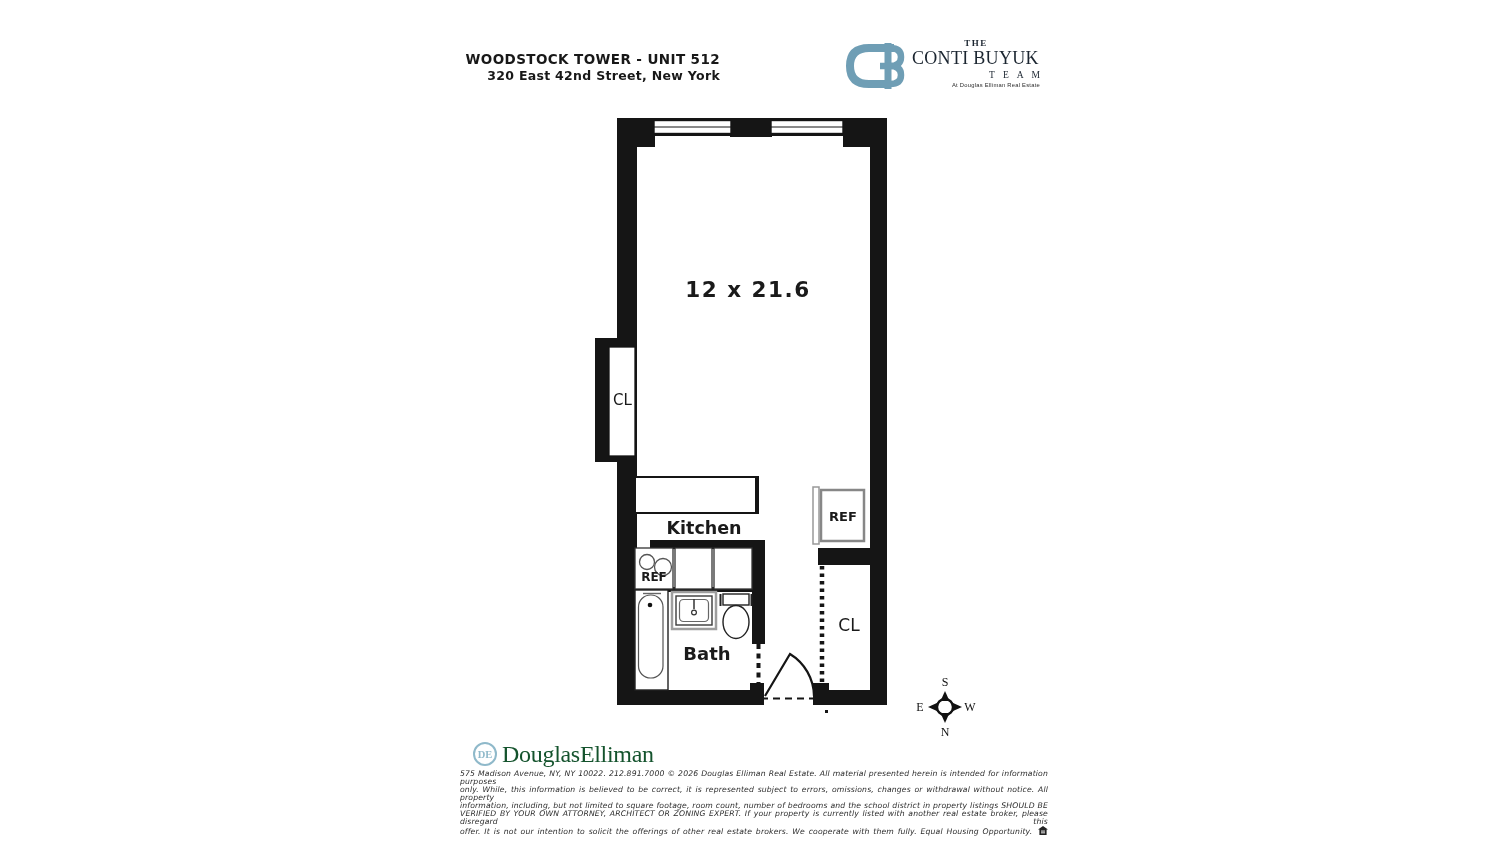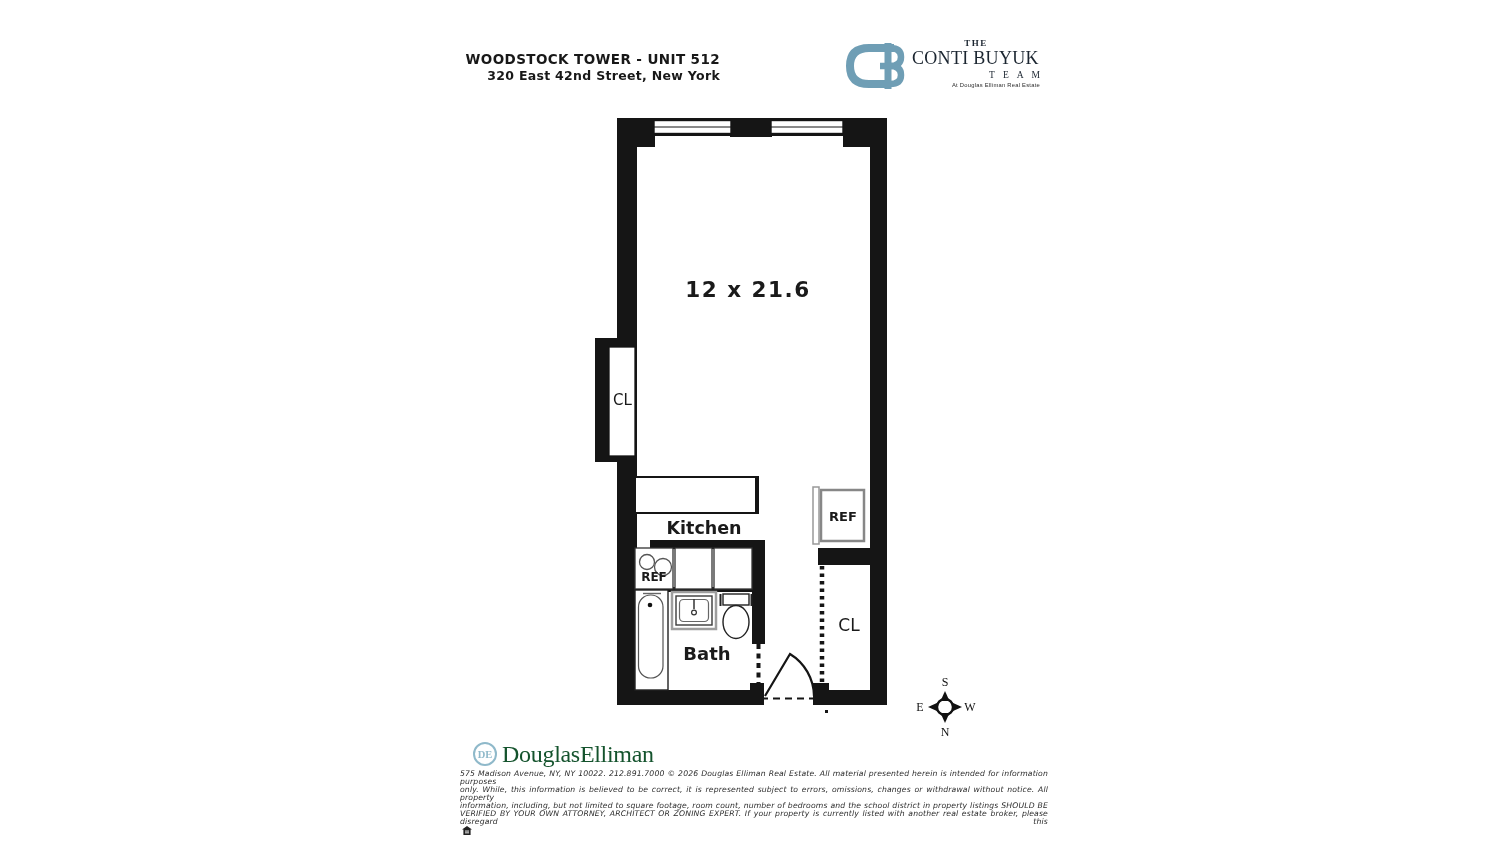--- a/index.html
+++ b/index.html
@@ -173,19 +173,20 @@
   </svg>
   <span class="de-word">DouglasElliman</span>
 </div>
 
 <div class="abs disclaimer">
   <div class="disc-line">575 Madison Avenue, NY, NY 10022. 212.891.7000 © 2026 Douglas Elliman Real Estate. All material presented herein is intended for information purposes</div>
   <div class="disc-line">only. While, this information is believed to be correct, it is represented subject to errors, omissions, changes or withdrawal without notice. All property</div>
   <div class="disc-line">information, including, but not limited to square footage, room count, number of bedrooms and the school district in property listings SHOULD BE</div>
   <div class="disc-line">VERIFIED BY YOUR OWN ATTORNEY, ARCHITECT OR ZONING EXPERT. If your property is currently listed with another real estate broker, please disregard this</div>
   <div class="disc-line">
+    <span>offer. It is not our intention to solicit the offerings of other real estate brokers. We cooperate with them fully. Equal Housing Opportunity.</span>
     <svg class="eho" width="10" height="9" viewBox="0 0 10 9">
       <path d="M5 0 L10 3.6 H8.6 V9 H1.4 V3.6 H0 Z" fill="#222"></path>
       <rect x="3" y="4.6" width="4" height="0.9" fill="#fff"></rect>
       <rect x="3" y="6.4" width="4" height="0.9" fill="#fff"></rect>
     </svg>
   </div>
 </div>
 
 </body></html>

